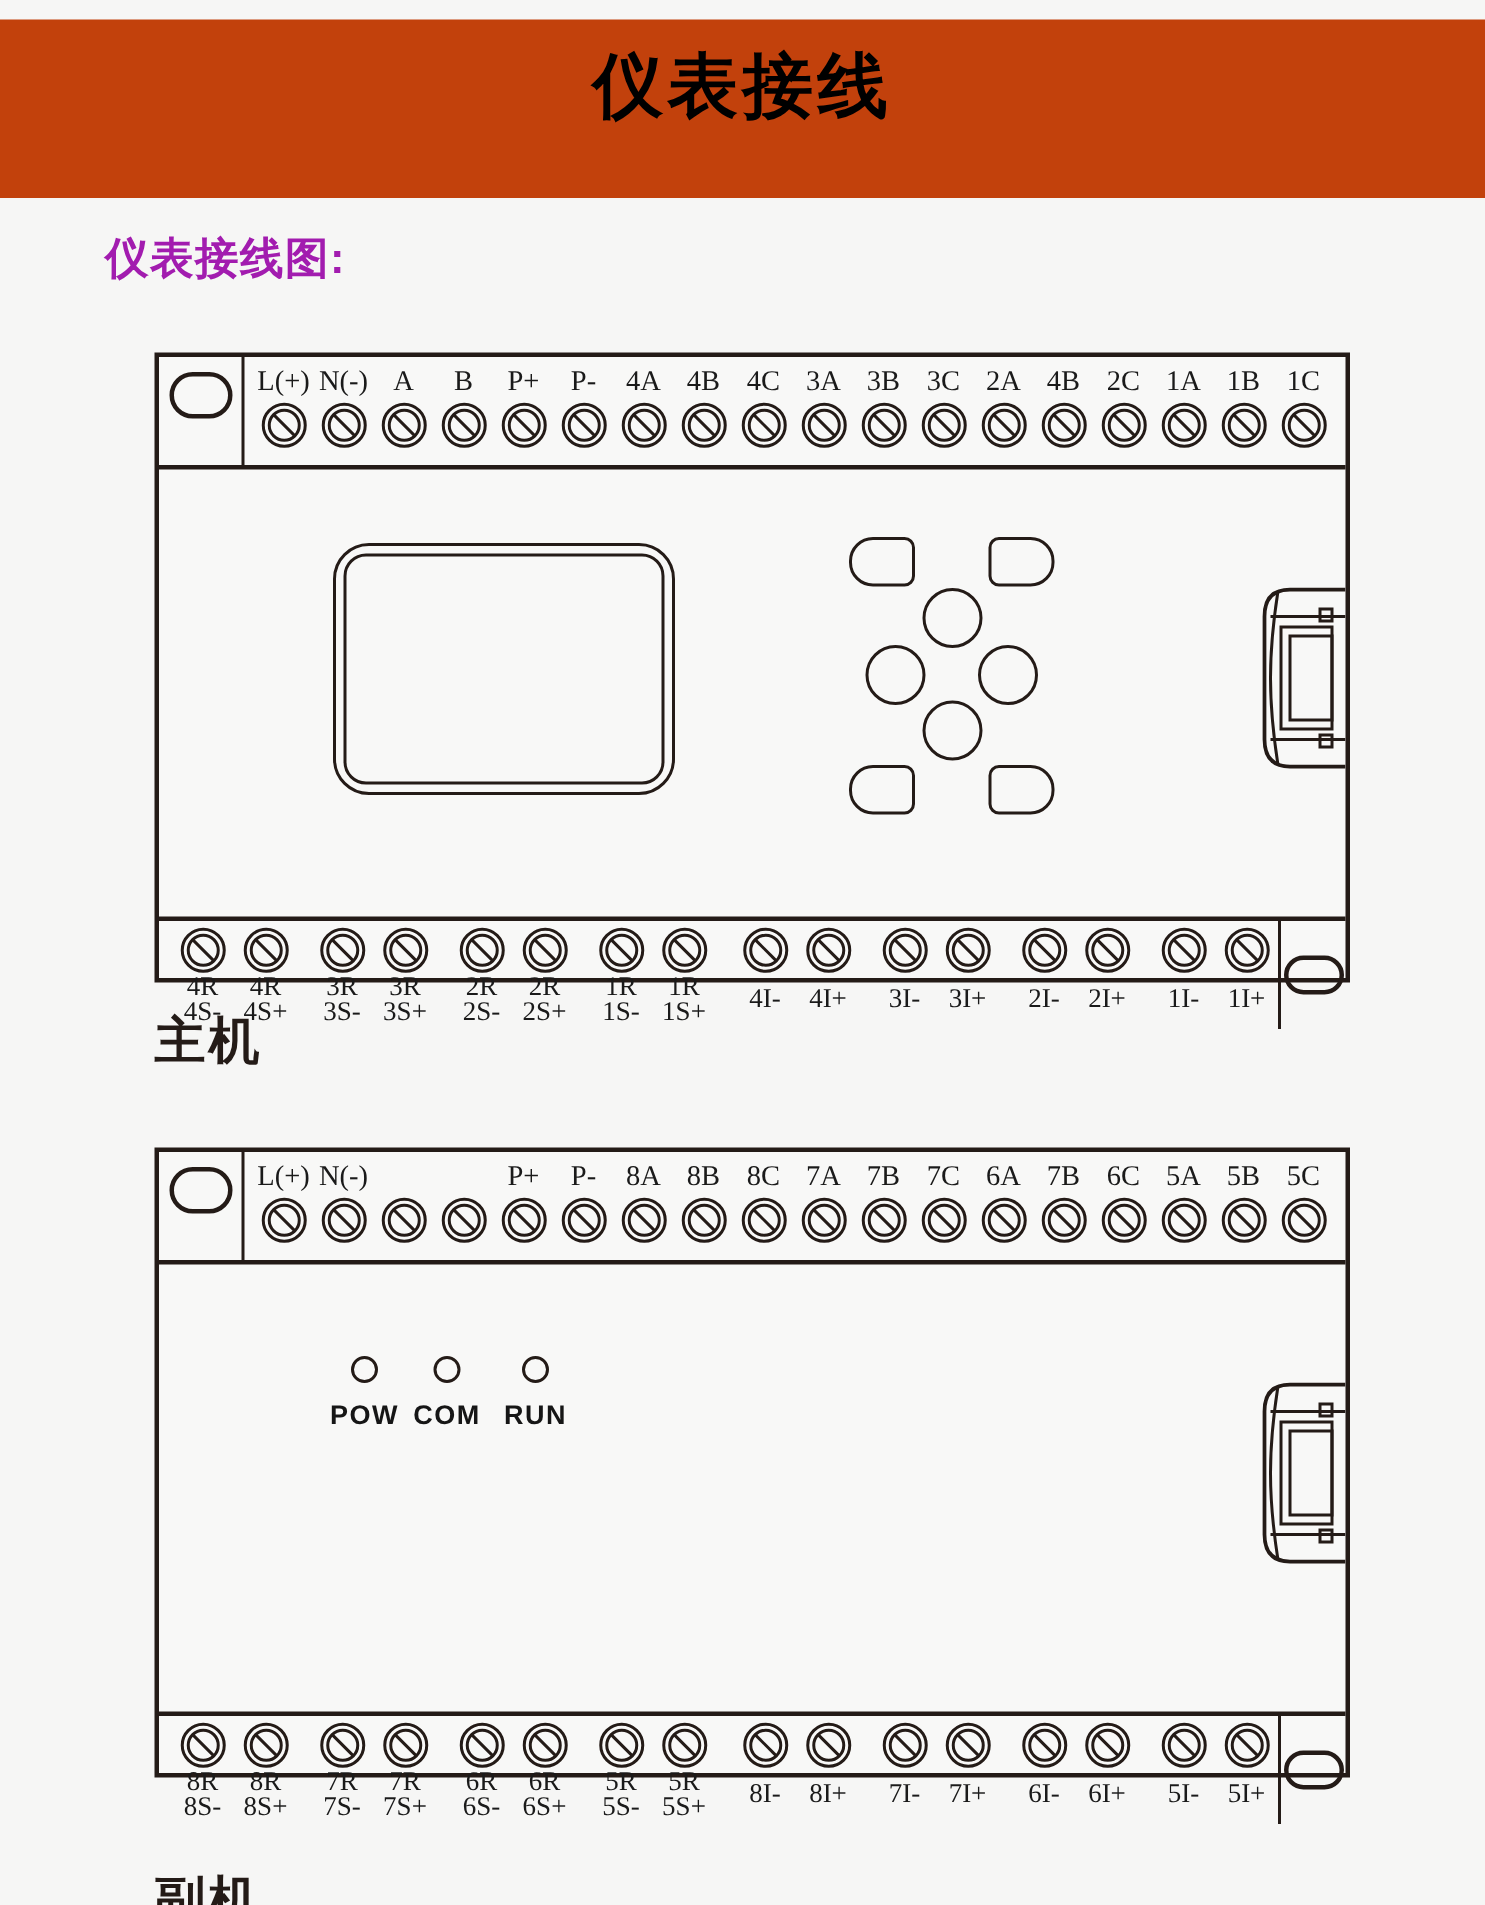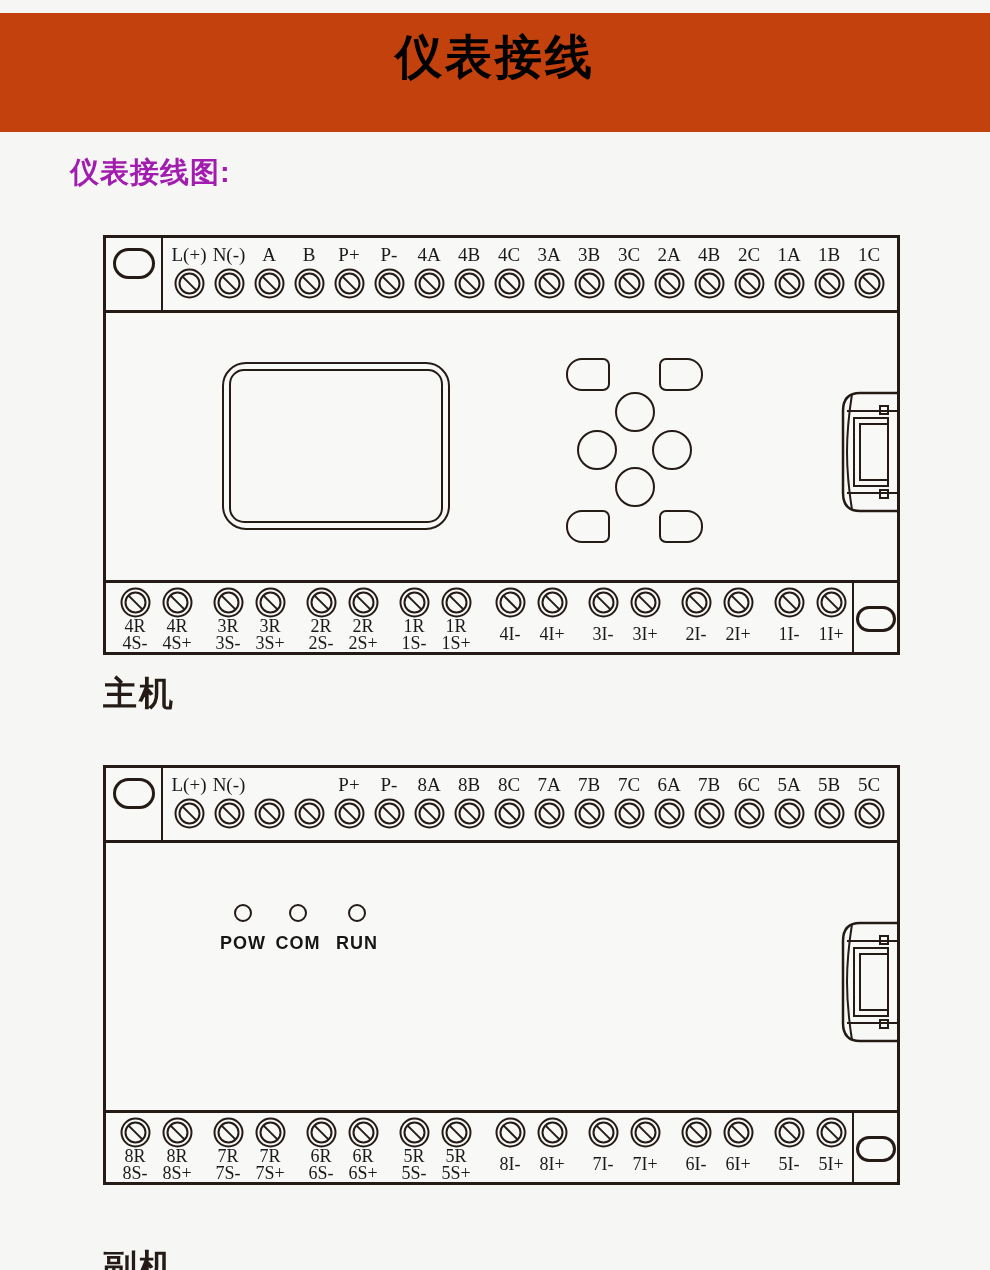--- a/index.html
+++ b/index.html
@@ -36,21 +36,21 @@
     display:flex;justify-content:center;align-items:flex-start;}
   .slot-pill{width:42px;height:31px;border:3px solid #241b17;border-radius:17px;margin-top:10px;box-sizing:border-box;}
   .terms-top{flex:1;display:flex;justify-content:space-between;padding:4px 8px 0 6px;}
   .term-t{width:40px;display:flex;flex-direction:column;align-items:center;}
   .tlabel{
     font-family:"Liberation Serif","DejaVu Serif",serif;font-size:19px;color:#1a1a1a;
     height:25px;line-height:25px;white-space:nowrap;
   }
   .term-t .screw{margin-top:1px;}
   
-  .mid{position:relative;height:267px;}
+  .mid{position:relative;height:298px;}
   .display{
     position:absolute;left:116px;top:49px;width:228px;height:168px;
     border:2px solid #241b17;border-radius:24px;box-sizing:border-box;
   }
   .display-inner{position:absolute;top:5px;left:5px;right:5px;bottom:5px;
     border:2px solid #241b17;border-radius:15px;}
   .key-pill{position:absolute;width:44px;height:33px;border:2px solid #241b17;box-sizing:border-box;background:#f8f8f7;}
   .key-pill.left{border-radius:16px 7px 7px 16px;}
   .key-pill.right{border-radius:7px 16px 16px 7px;}
   .key-circle{position:absolute;width:40px;height:40px;border:2px solid #241b17;border-radius:50%;box-sizing:border-box;background:#f8f8f7;}

